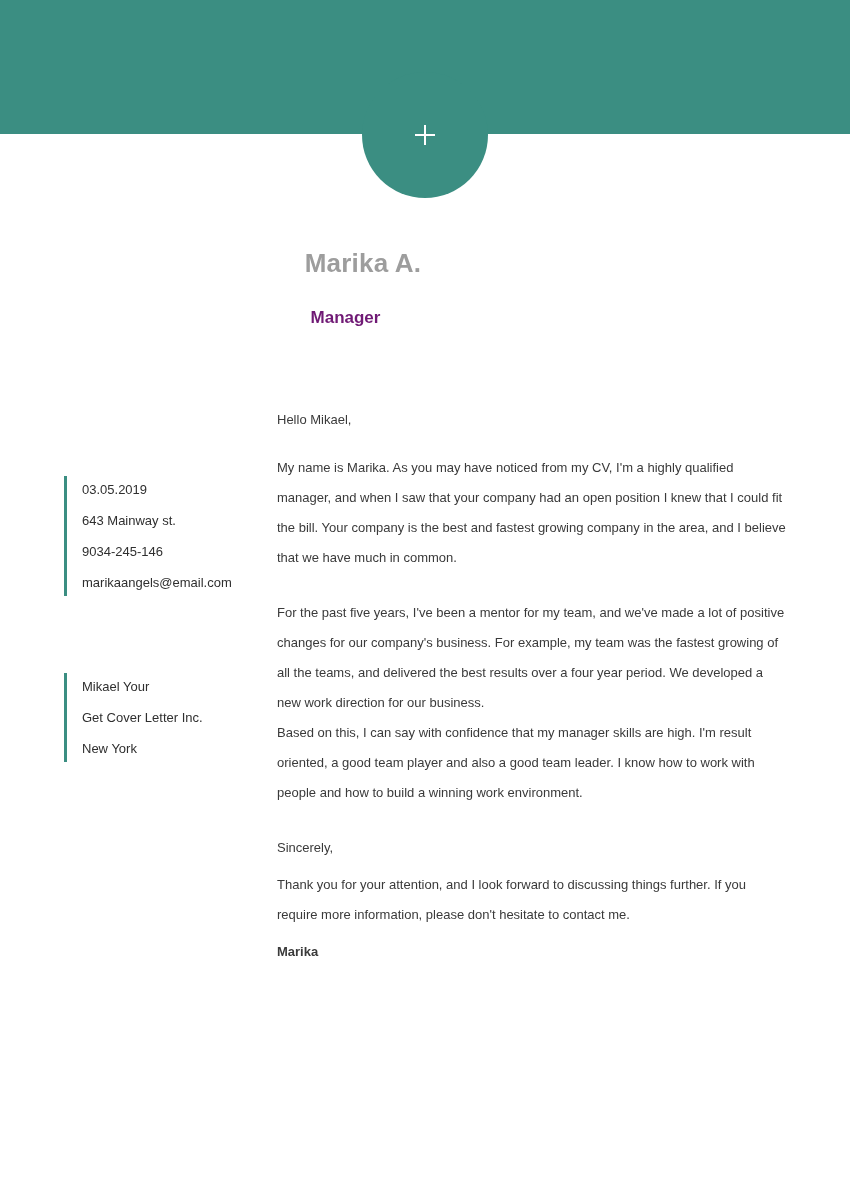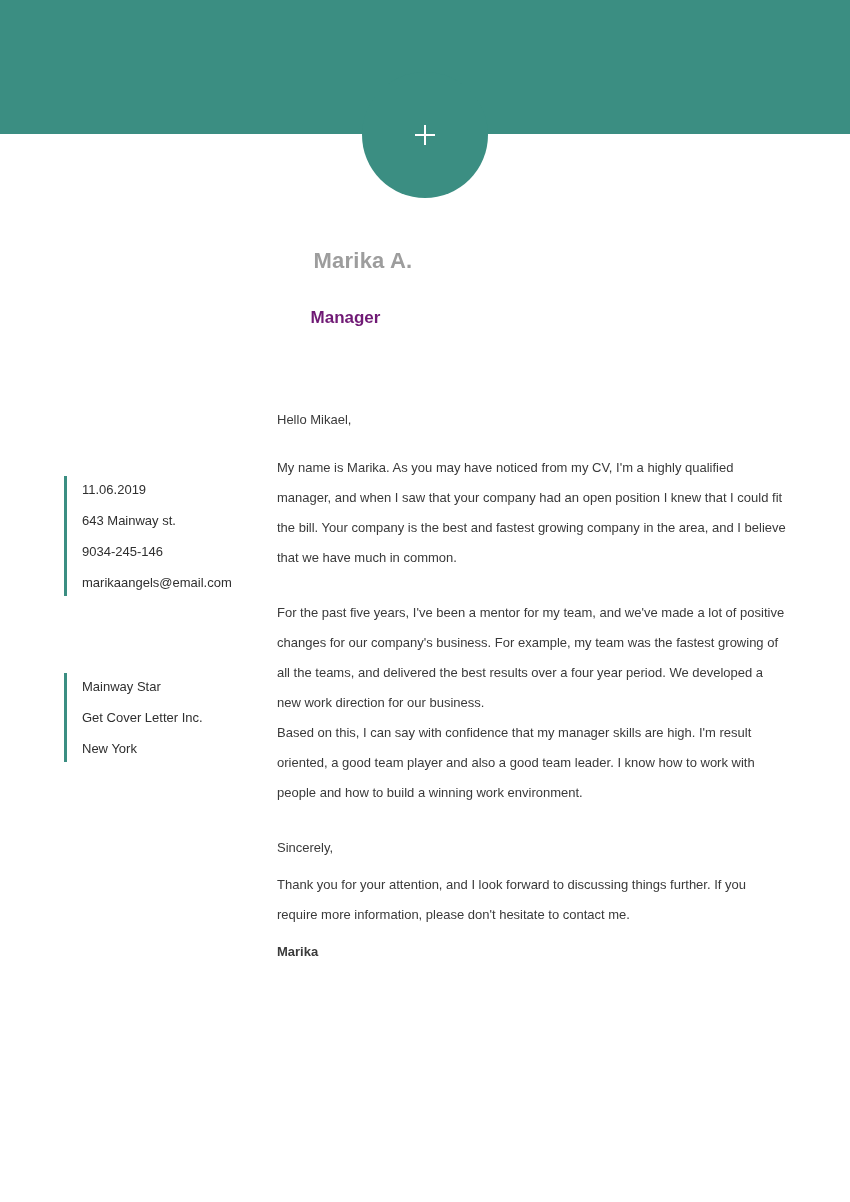--- a/index.html
+++ b/index.html
@@ -68,21 +68,21 @@
     width: 20px;
   }
 
   
   .full-name {
     position: absolute;
     left: 0;
     top: 248px;
     width: 726px;
     text-align: center;
-    font-size: 22px;
+    font-size: 26px;
     font-weight: bold;
     color: #9d9d9d;
     letter-spacing: 0.2px;
   }
 
   .job-title {
     position: absolute;
     left: 0;
     top: 308px;
     width: 691px;
@@ -161,29 +161,29 @@
   <div class="plus-icon"></div>
 
   <div class="full-name">Marika A.</div>
 
   <div class="job-title">Manager</div>
 
   <div class="sidebar">
 
     <div class="info-block">
       <div class="accent-bar"></div>
-      <div class="info-line">11.06.2019</div>
+      <div class="info-line">03.05.2019</div>
       <div class="info-line">643 Mainway st.</div>
       <div class="info-line">9034-245-146</div>
       <div class="info-line">marikaangels@email.com</div>
     </div>
 
     <div class="info-block">
       <div class="accent-bar"></div>
-      <div class="info-line">Mainway Star</div>
+      <div class="info-line">Mikael Your</div>
       <div class="info-line">Get Cover Letter Inc.</div>
       <div class="info-line">New York</div>
     </div>
 
   </div>
 
   <div class="letter">
     <p class="salutation">Hello Mikael,</p>
     <p class="para">My name is Marika. As you may have noticed from my CV, I'm a highly qualified manager, and when I saw that your company had an open position I knew that I could fit the bill. Your company is the best and fastest growing company in the area, and I believe that we have much in common.</p>
     <p class="para tight">For the past five years, I've been a mentor for my team, and we've made a lot of positive changes for our company's business. For example, my team was the fastest growing of all the teams, and delivered the best results over a four year period. We developed a new work direction for our business.</p>

